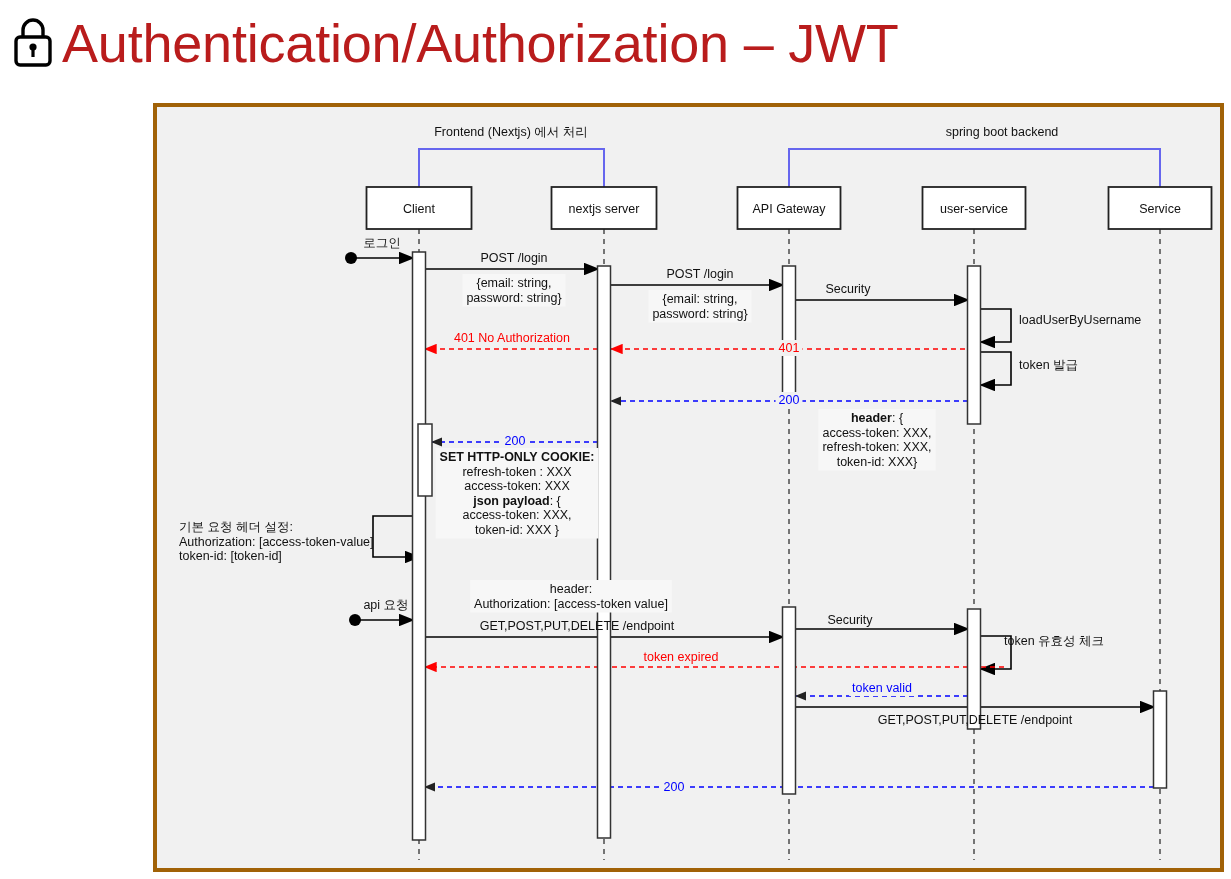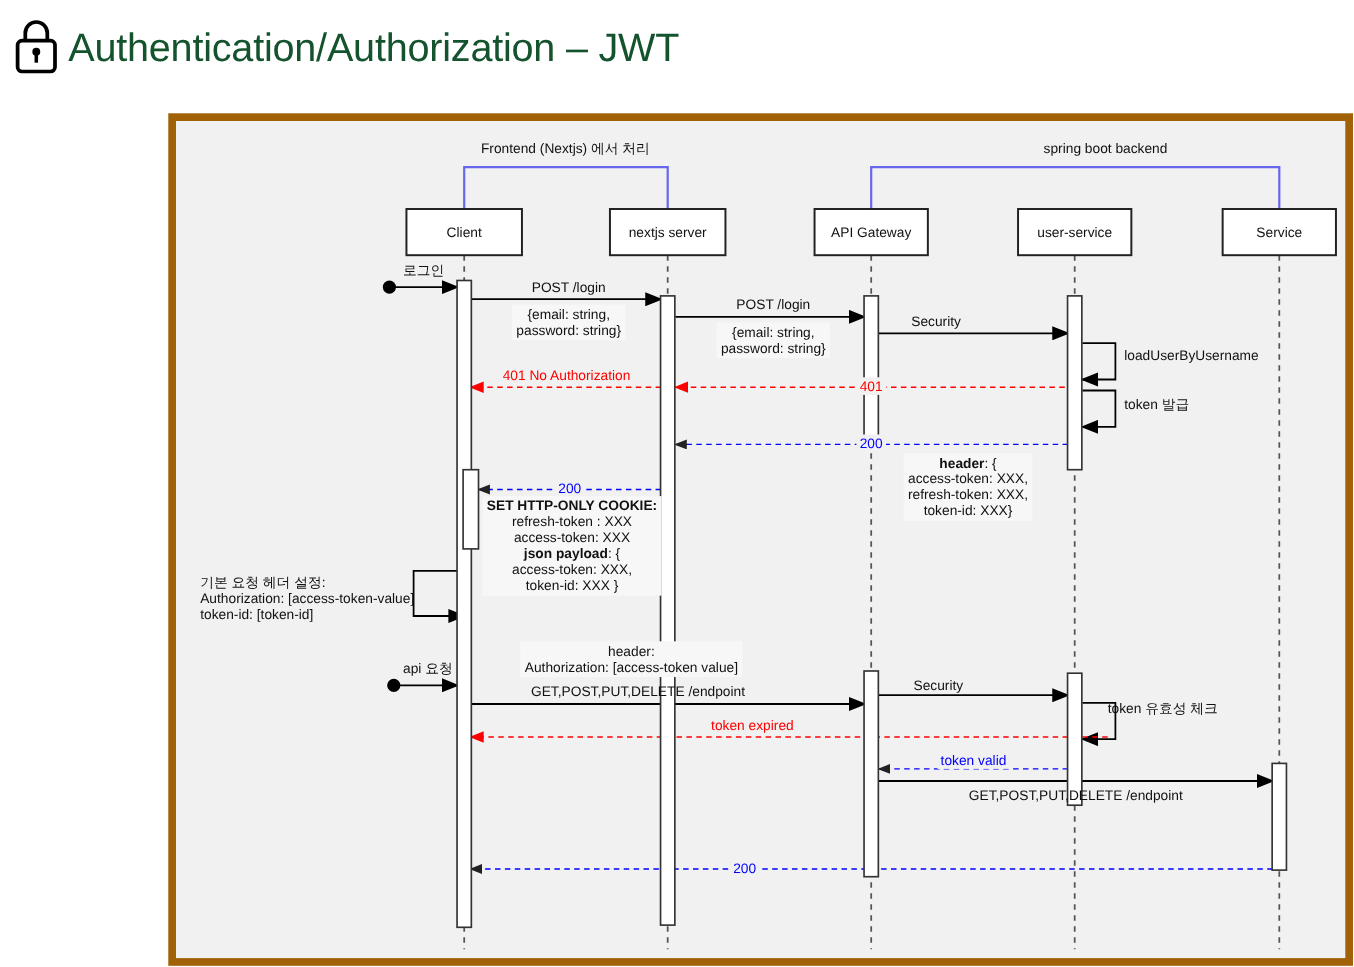--- a/index.html
+++ b/index.html
@@ -24,34 +24,34 @@
     align-items: center;
     gap: 6px;
   }
   #lock-icon {
     width: 46px;
     height: 56px;
     flex: 0 0 auto;
   }
   #title-text {
     font-family: "Liberation Sans", sans-serif;
-    font-size: 36px;
+    font-size: 54px;
     font-weight: 400;
-    color: #14532d;
+    color: #b91c1c;
     letter-spacing: -0.2px;
     white-space: nowrap;
   }
   #diagram-frame {
     position: absolute;
     left: 153px;
     top: 103px;
     width: 1063px;
     height: 761px;
     background: #f1f1f1;
-    border: 7px solid #a16207;
+    border: 4px solid #a16207;
   }
   #diagram-svg {
     position: absolute;
     left: 0;
     top: 0;
   }
   svg text { font-family: "Liberation Sans", sans-serif; }
 </style>
 </head>
 <body>

